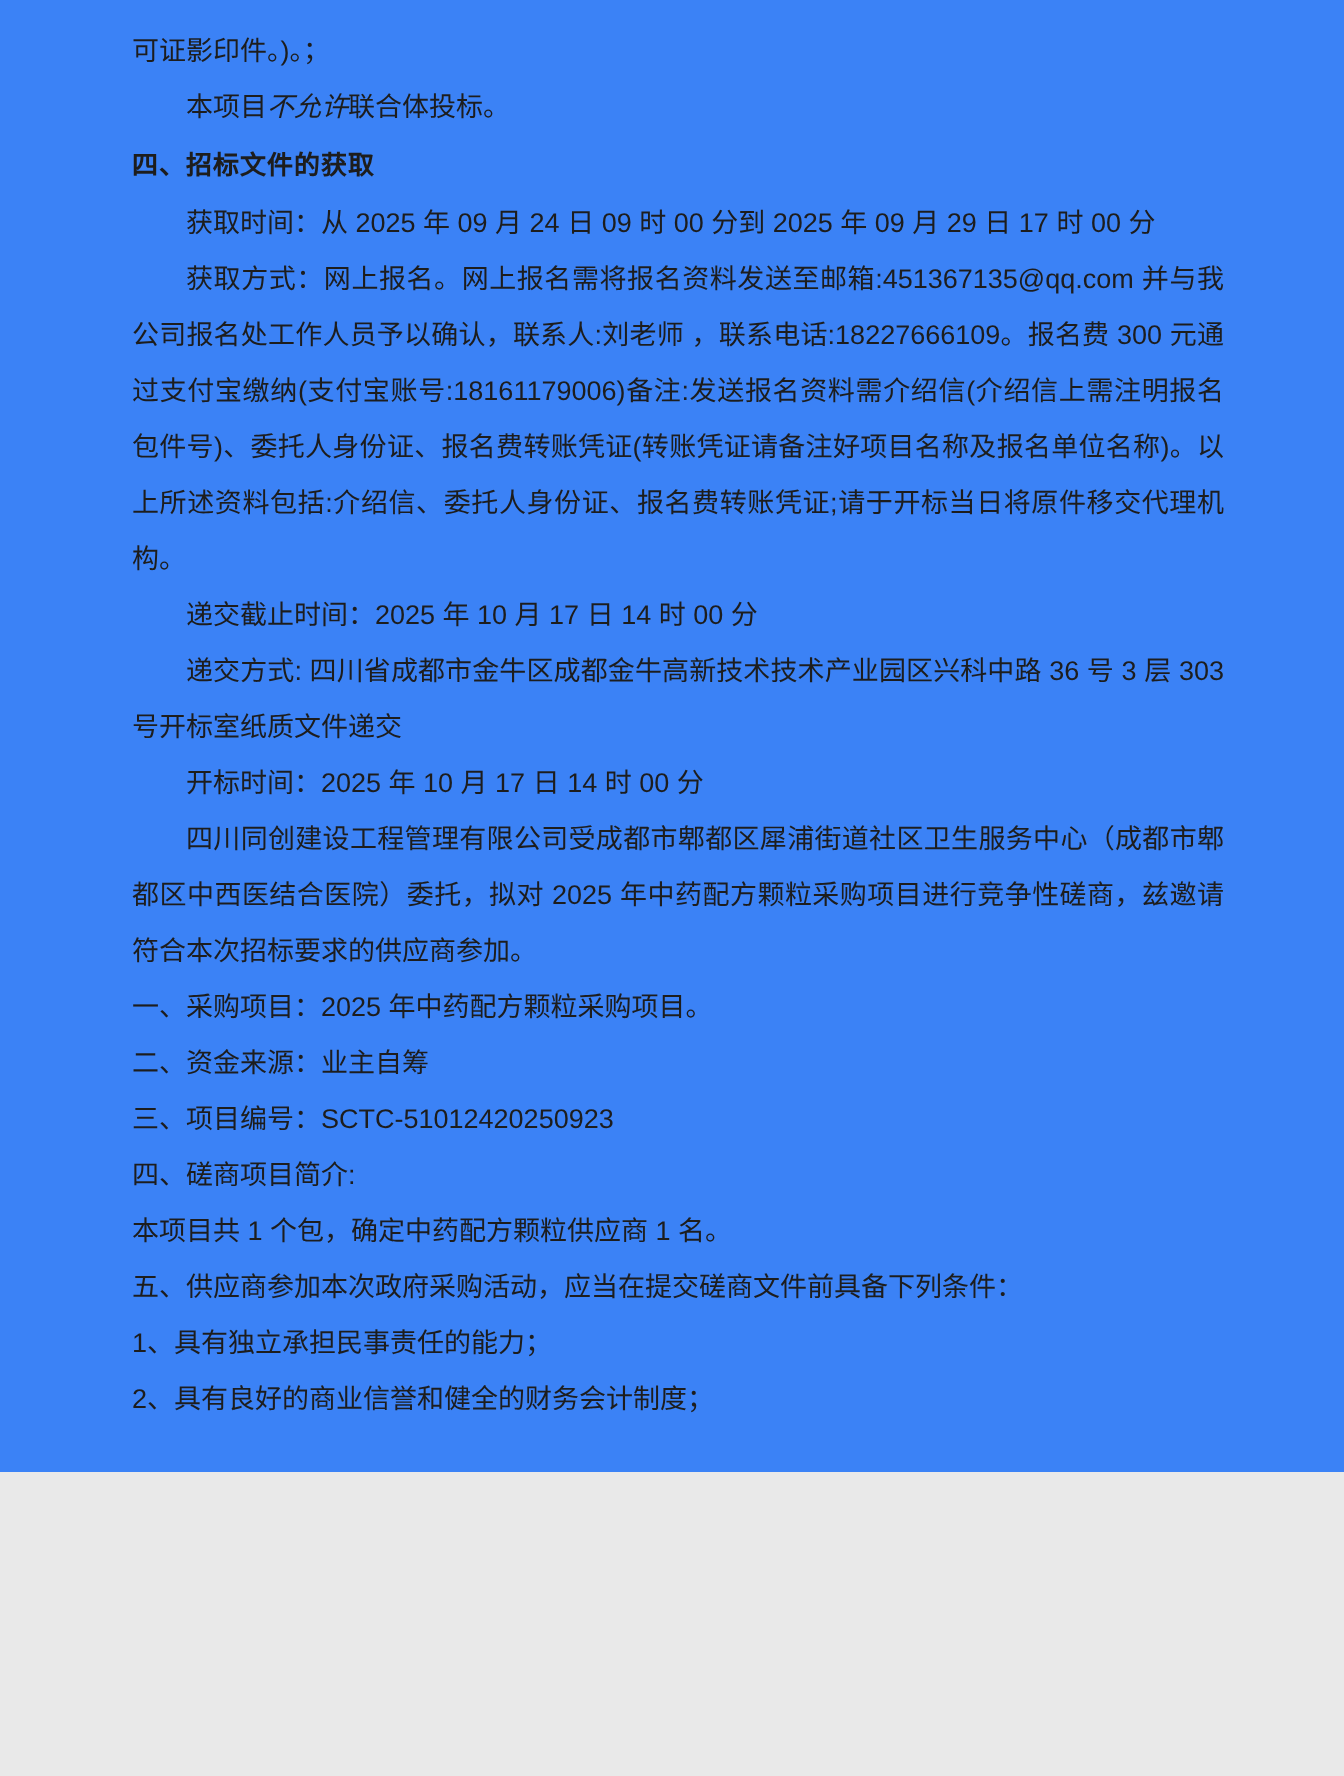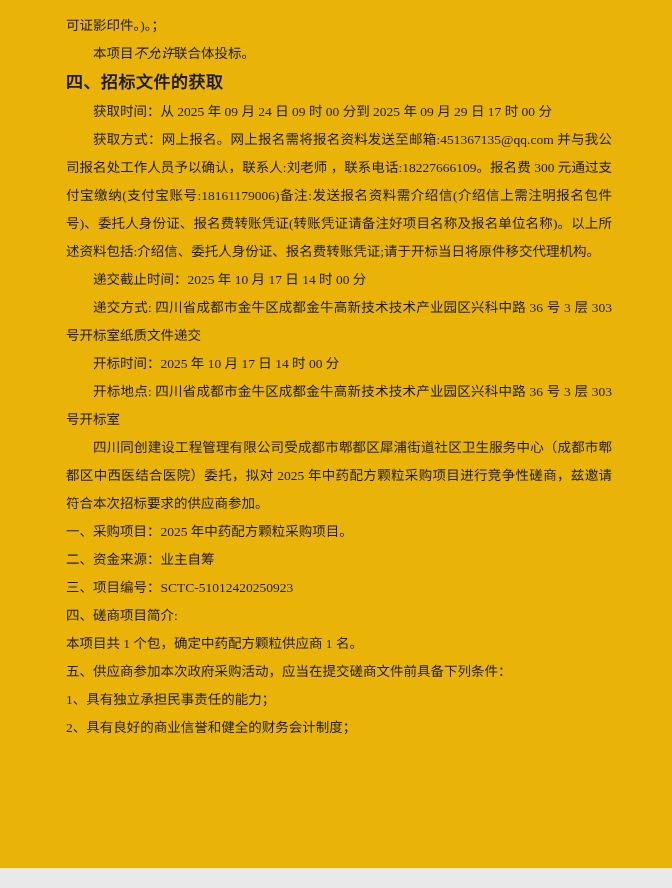--- a/index.html
+++ b/index.html
@@ -1,38 +1,38 @@
 <!DOCTYPE html>
 <html lang="zh-CN"><head>
 <meta charset="utf-8">
 <style>
   html, body { margin: 0; padding: 0; background: #e9e9e9; }
   .page {
     position: relative;
     width: 672px;
-    height: 868px;
+    height: 736px;
     margin: 0 auto;
-    background: #eab308;
+    background: #3b82f6;
     box-sizing: border-box;
     padding: 12px 60px 0 66px;
     overflow: hidden;
-    font-family: Liberation Serif, serif;
+    font-family: Liberation Sans, sans-serif;
     color: #1d1d1d;
     font-size: 13.5px;
   }
   .body {
     margin: 0;
     line-height: 28px;
     text-align: justify;
     font-weight: 400;
   }
   .indent { text-indent: 2em; }
   .heading {
     margin: 1px 0;
-    font-size: 17px;
+    font-size: 13px;
     font-weight: 700;
     line-height: 28px;
     letter-spacing: 0.5px;
   }
   .em-italic { font-style: italic; }
 </style>
 </head>
 <body>
 
 <div class="page">
@@ -48,21 +48,20 @@
   <p class="body indent">获取方式：网上报名。网上报名需将报名资料发送至邮箱:451367135@qq.com 并与我公司报名处工作人员予以确认，联系人:刘老师 ，联系电话:18227666109。报名费 300 元通过支付宝缴纳(支付宝账号:18161179006)备注:发送报名资料需介绍信(介绍信上需注明报名包件号)、委托人身份证、报名费转账凭证(转账凭证请备注好项目名称及报名单位名称)。以上所述资料包括:介绍信、委托人身份证、报名费转账凭证;请于开标当日将原件移交代理机构。</p>
 
 
   <p class="body indent">递交截止时间：2025 年 10 月 17 日 14 时 00 分</p>
 
   <p class="body indent">递交方式: 四川省成都市金牛区成都金牛高新技术技术产业园区兴科中路 36 号 3 层 303 号开标室纸质文件递交</p>
 
 
   <p class="body indent">开标时间：2025 年 10 月 17 日 14 时 00 分</p>
 
-  <p class="body indent">开标地点: 四川省成都市金牛区成都金牛高新技术技术产业园区兴科中路 36 号 3 层 303 号开标室</p>
 
 
   <p class="body indent">四川同创建设工程管理有限公司受成都市郫都区犀浦街道社区卫生服务中心（成都市郫都区中西医结合医院）委托，拟对 2025 年中药配方颗粒采购项目进行竞争性磋商，兹邀请符合本次招标要求的供应商参加。</p>
 
   <p class="body">一、采购项目：2025 年中药配方颗粒采购项目。</p>
 
   <p class="body">二、资金来源：业主自筹</p>
 
   <p class="body">三、项目编号：SCTC-51012420250923</p>
 

